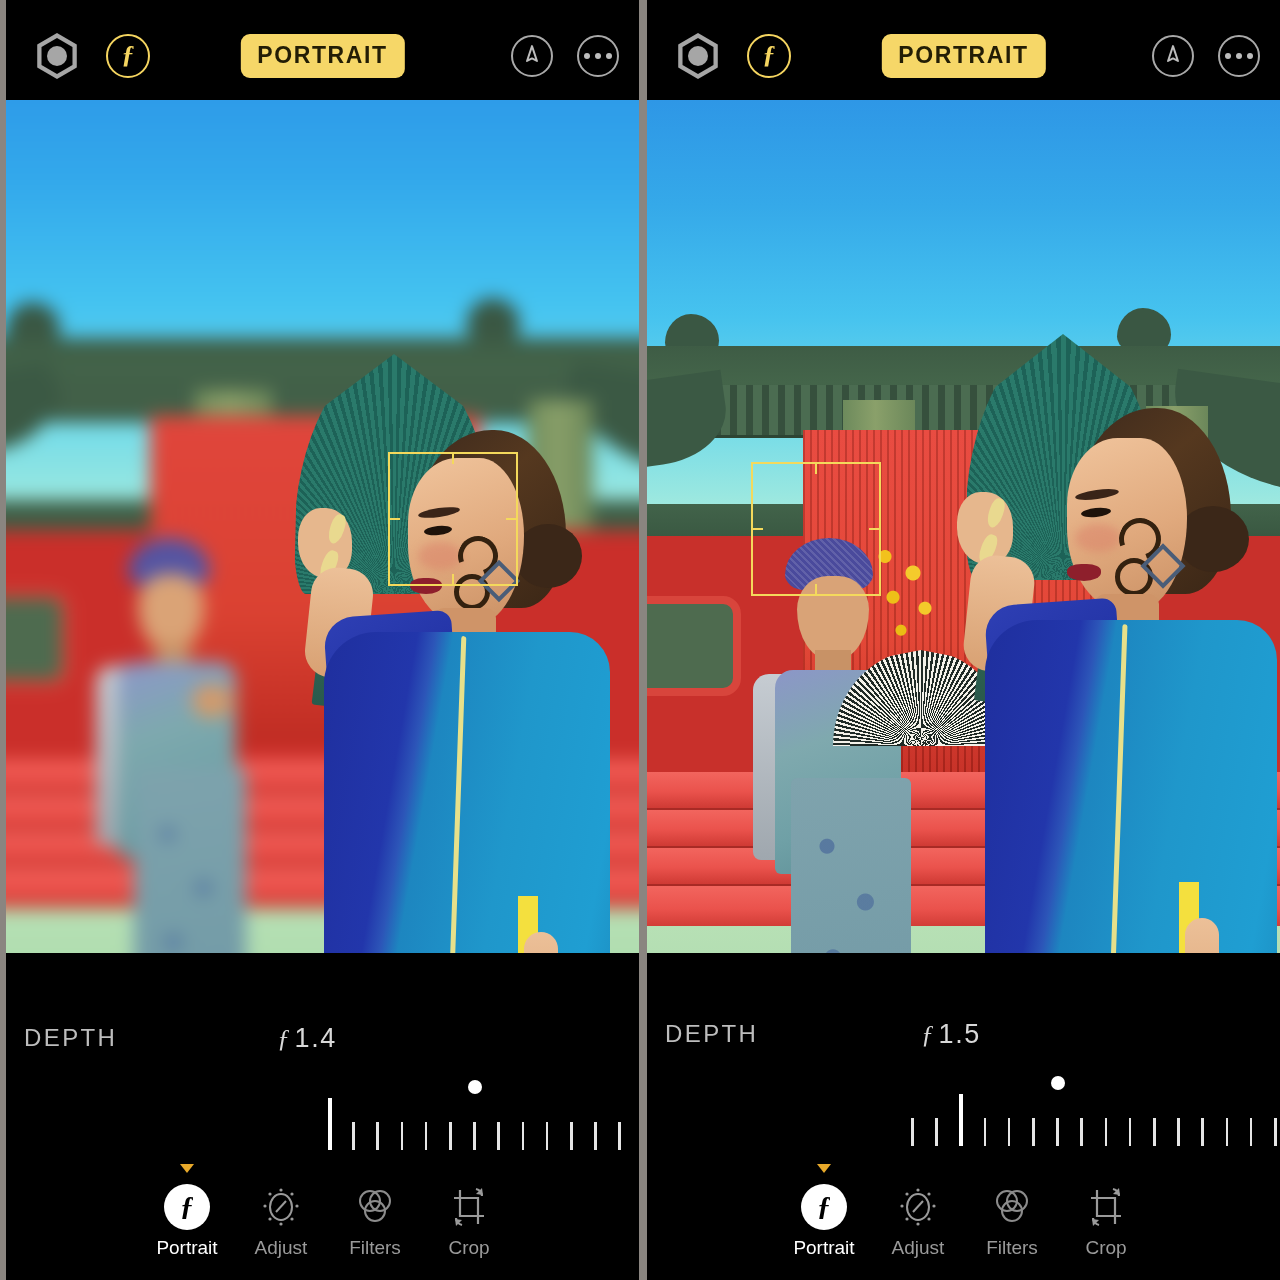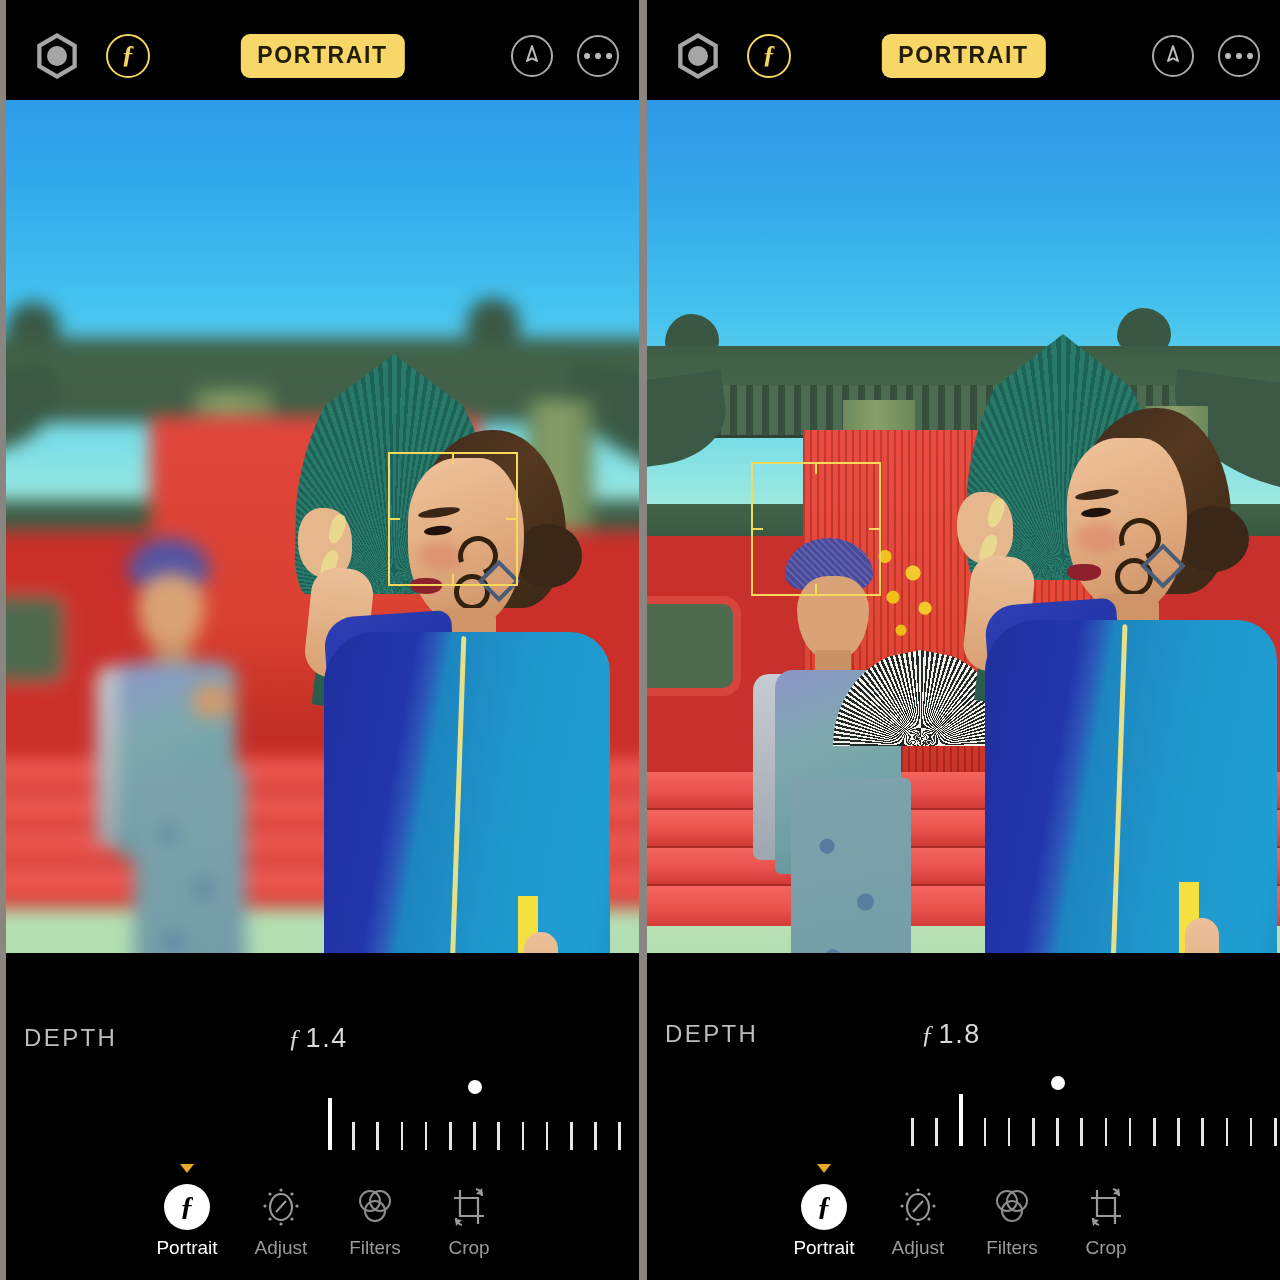--- a/index.html
+++ b/index.html
@@ -446,21 +446,21 @@
       <div class="focusbox" style="left:382px;top:352px;width:130px;height:134px;">
         <i class="fb-l"></i>
           <i class="fb-r"></i>
           <i class="fb-t"></i>
           <i class="fb-b"></i>
       </div>
     </div>
 
     <div class="depthrow" style="top:1018px;height:40px;">
       <div class="depth-label">DEPTH</div>
-      <div class="depth-value" style="left:282px;">
+      <div class="depth-value" style="left:271px;">
         <span class="fs">ƒ</span><span>1.4</span>
       </div>
     </div>
     <div class="slider" id="slider-left" style="top:1080px;">
         <div class="tick major" style="left: 322px; height: 52px;"></div>
         <div class="tick" style="left: 346.2px; height: 28px;"></div>
         <div class="tick" style="left: 370.4px; height: 28px;"></div>
         <div class="tick" style="left: 394.6px; height: 28px;"></div>
         <div class="tick" style="left: 418.8px; height: 28px;"></div>
         <div class="tick" style="left: 443px; height: 28px;"></div>
@@ -626,21 +626,21 @@
         <i class="fb-l"></i>
           <i class="fb-r"></i>
           <i class="fb-t"></i>
           <i class="fb-b"></i>
       </div>
     </div>
 
     <div class="depthrow" style="top:1014px;height:40px;">
       <div class="depth-label">DEPTH</div>
       <div class="depth-value" style="left:274px;">
-        <span class="fs">ƒ</span><span>1.8</span>
+        <span class="fs">ƒ</span><span>1.5</span>
       </div>
     </div>
     <div class="slider" id="slider-right" style="top:1076px;">
         <div class="tick" style="left: 264px; height: 28px;"></div>
         <div class="tick" style="left: 288.2px; height: 28px;"></div>
         <div class="tick major" style="left: 312.4px; height: 52px;"></div>
         <div class="tick" style="left: 336.6px; height: 28px;"></div>
         <div class="tick" style="left: 360.8px; height: 28px;"></div>
         <div class="tick" style="left: 385px; height: 28px;"></div>
         <div class="tick" style="left: 409.2px; height: 28px;"></div>

